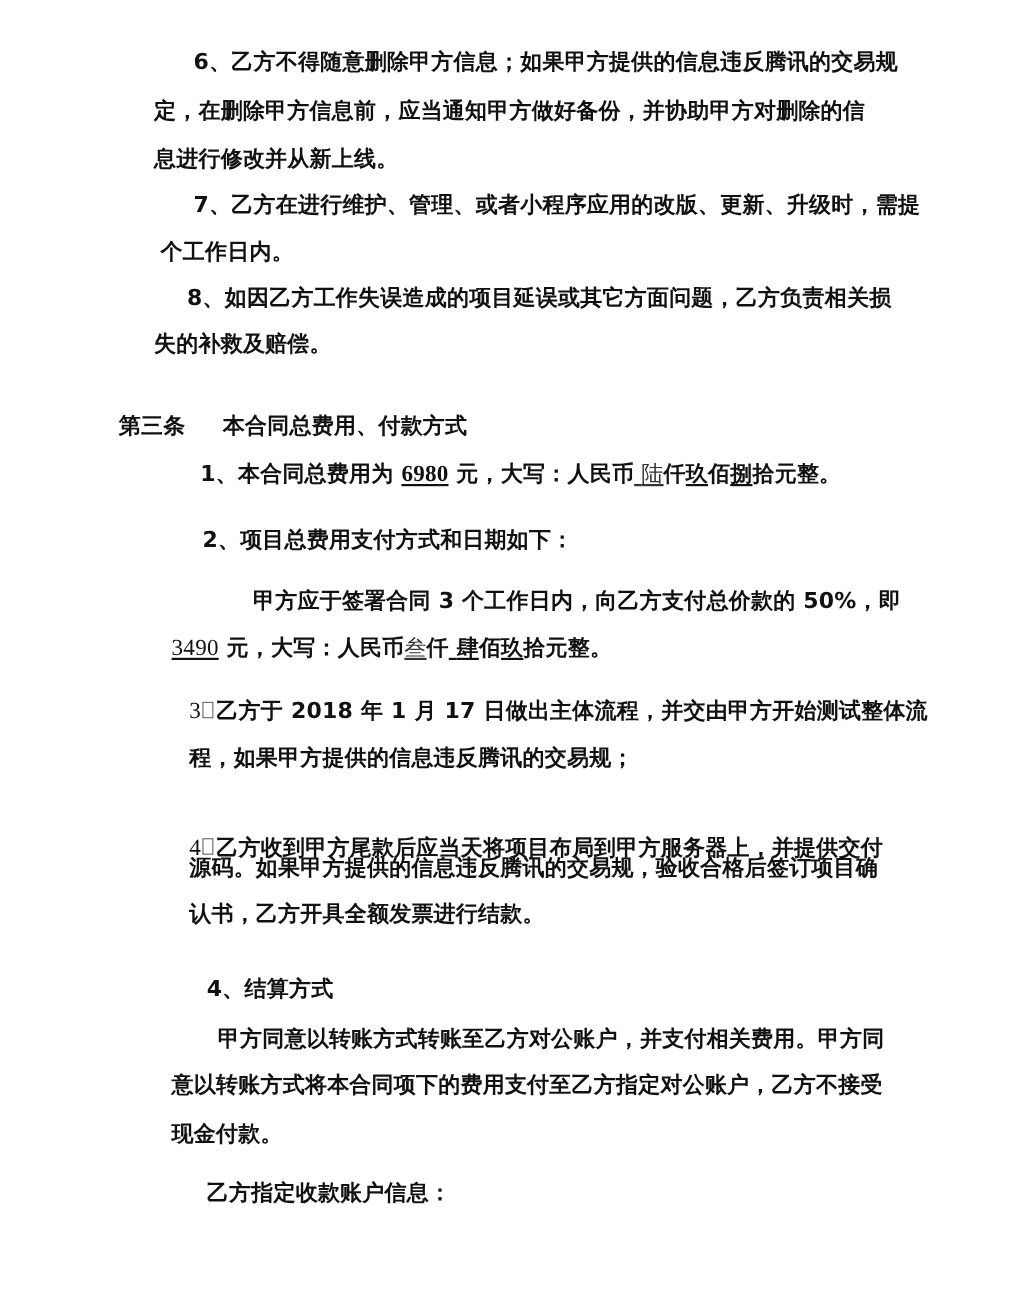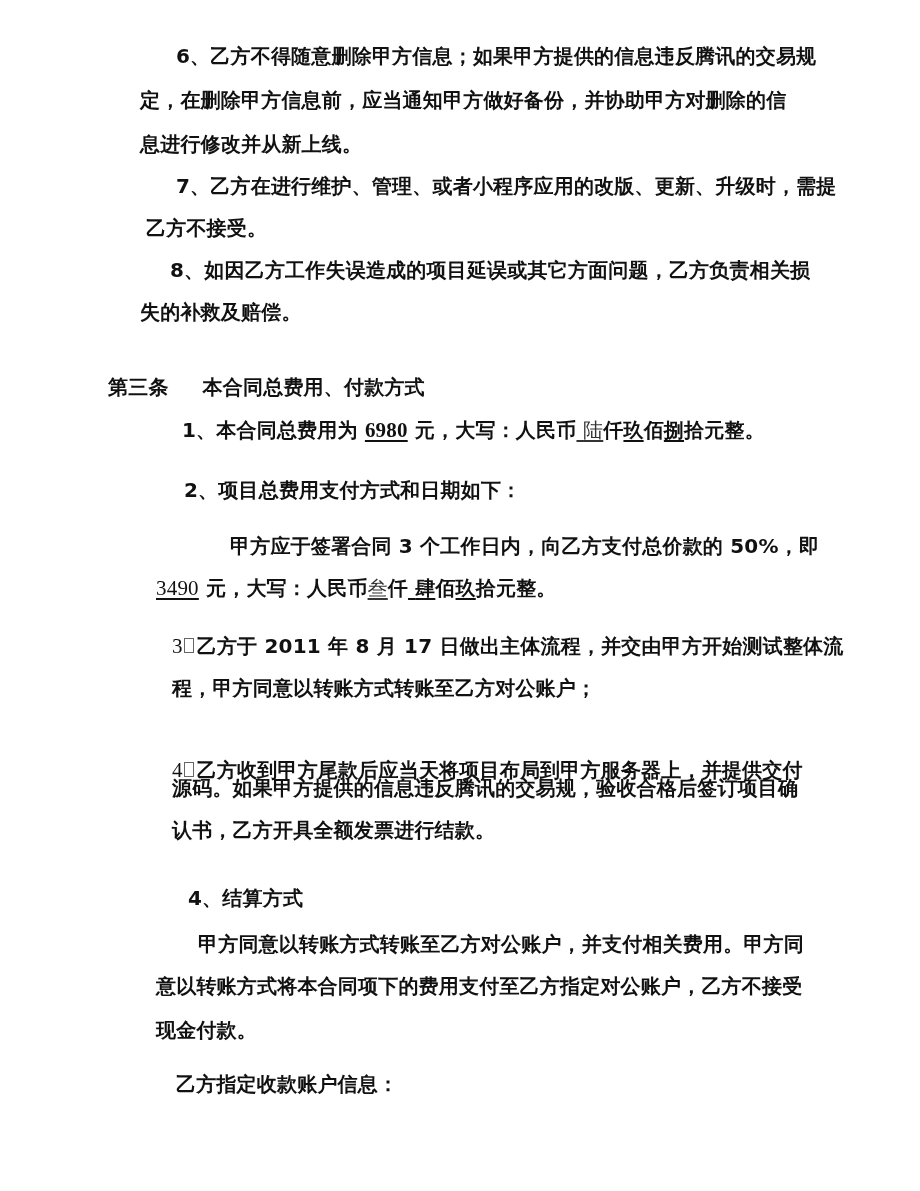--- a/index.html
+++ b/index.html
@@ -55,51 +55,51 @@
 </head>
 <body>
 
 <div>
 
   <div class="line" style="left:176px; top:42px;">6、乙方不得随意删除甲方信息；如果甲方提供的信息违反腾讯的交易规</div>
   <div class="line" style="left:140px; top:86px;">定，在删除甲方信息前，应当通知甲方做好备份，并协助甲方对删除的信</div>
   <div class="line" style="left:140px; top:130px;">息进行修改并从新上线。</div>
 
   <div class="line" style="left:176px; top:172px;">7、乙方在进行维护、管理、或者小程序应用的改版、更新、升级时，需提</div>
-  <div class="line" style="left:146px; top:214px;">乙方不接受。</div>
+  <div class="line" style="left:146px; top:214px;">个工作日内。</div>
 
   <div class="line" style="left:170px; top:256px;">8、如因乙方工作失误造成的项目延误或其它方面问题，乙方负责相关损</div>
   <div class="line" style="left:140px; top:298px;">失的补救及赔偿。</div>
 
   <div class="line" style="left:108px; top:373px;">
     <span>第三条</span><span style="display:inline-block; width:34px;"></span><span>本合同总费用、付款方式</span>
   </div>
 
   <div class="line" style="left:182px; top:416px;">
     <span>1、本合同总费用为 </span><span class="amount-bold">6980</span><span> 元，大写：人民币</span><span class="u light">&nbsp;<span>陆</span></span><span>仟</span><span class="u">玖</span><span>佰</span><span class="u">捌</span><span>拾元整。</span>
   </div>
 
   <div class="line" style="left:184px; top:476px;">2、项目总费用支付方式和日期如下：</div>
 
   <div class="line" style="left:230px; top:532px;">甲方应于签署合同 3 个工作日内，向乙方支付总价款的 50%，即</div>
   <div class="line" style="left:156px; top:574px;">
     <span class="num u">3490</span><span> 元，大写：人民币</span><span class="u light">叁</span><span>仟</span><span class="u">&nbsp;<span>肆</span></span><span>佰</span><span class="u">玖</span><span>拾元整。</span>
   </div>
 
   <div class="line" style="left:172px; top:632px;">
-    <span class="num">3</span><span class="box"></span><span>乙方于 2011 年 8 月 17 日做出主体流程，并交由甲方开始测试整体流</span>
+    <span class="num">3</span><span class="box"></span><span>乙方于 2018 年 1 月 17 日做出主体流程，并交由甲方开始测试整体流</span>
   </div>
-  <div class="line" style="left:172px; top:674px;">程，甲方同意以转账方式转账至乙方对公账户；</div>
+  <div class="line" style="left:172px; top:674px;">程，如果甲方提供的信息违反腾讯的交易规；</div>
 
   <div class="line" style="left:172px; top:732px;margin-top:24px;">
     <span class="num">4</span><span class="box"></span><span>乙方收到甲方尾款后应当天将项目布局到甲方服务器上，并提供交付</span>
   </div>
   <div class="line" style="left:172px; top:774px;">源码。如果甲方提供的信息违反腾讯的交易规，验收合格后签订项目确</div>
   <div class="line" style="left:172px; top:816px;">认书，乙方开具全额发票进行结款。</div>
 
   <div class="line" style="left:188px; top:872px;margin-top:12px;">4、结算方式</div>
   <div class="line" style="left:198px; top:930px;">甲方同意以转账方式转账至乙方对公账户，并支付相关费用。甲方同</div>
   <div class="line" style="left:156px; top:972px;">意以转账方式将本合同项下的费用支付至乙方指定对公账户，乙方不接受</div>
   <div class="line" style="left:156px; top:1016px;">现金付款。</div>
 
-  <div class="line" style="left:176px; top:1070px;">乙方指定收款账户信息：</div>
+  <div class="line" style="left:188px; top:1070px;">乙方指定收款账户信息：</div>
 
 </div>
 
 </body></html>

